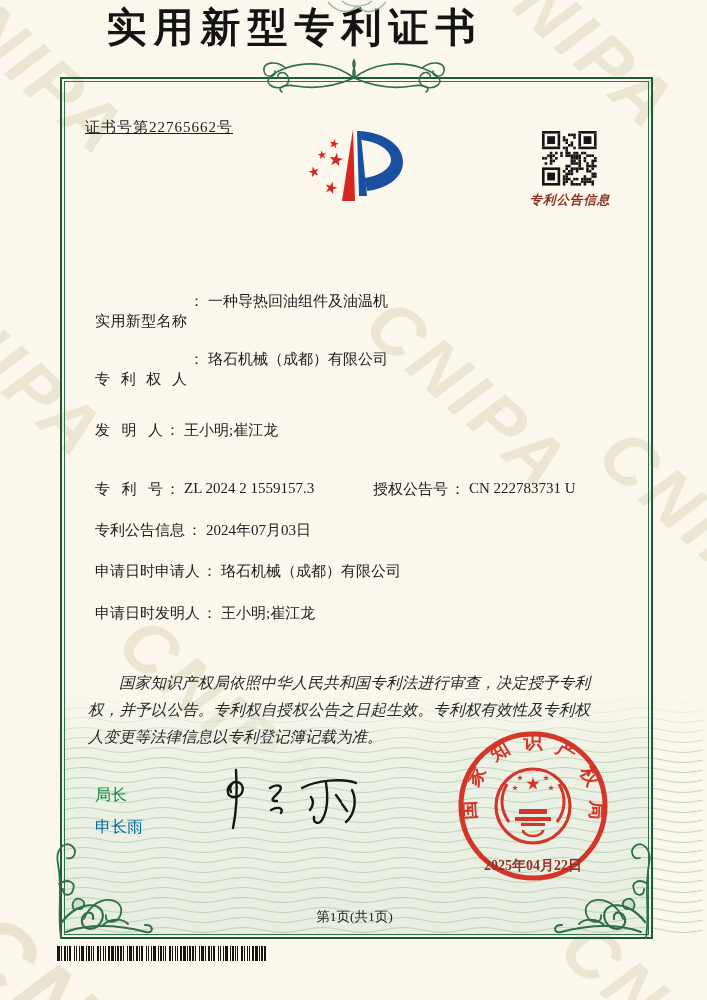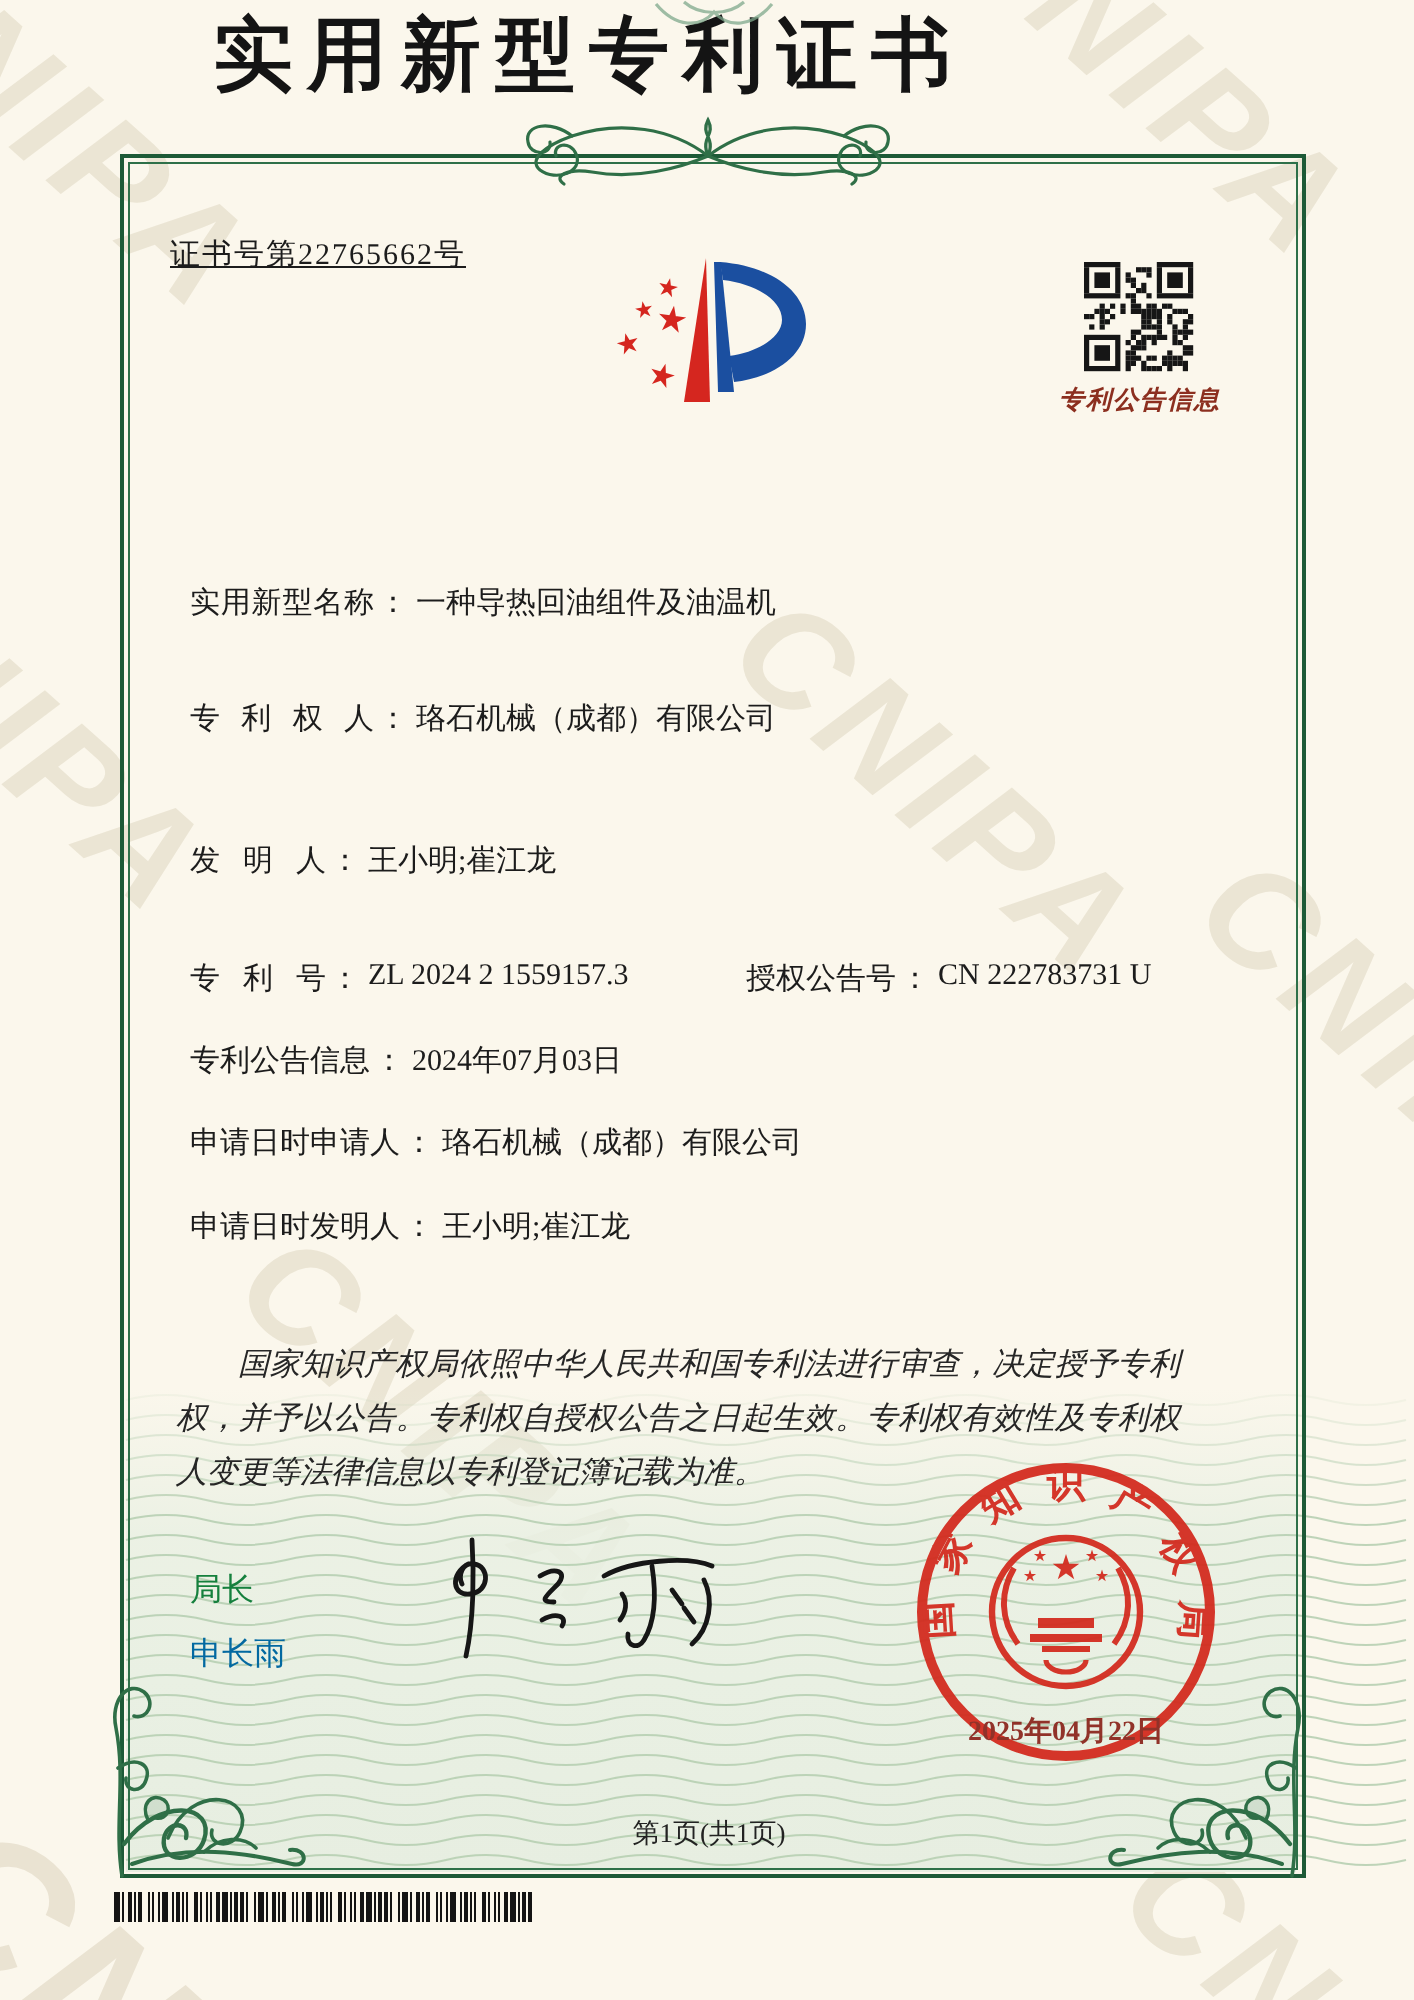--- a/index.html
+++ b/index.html
@@ -23,21 +23,21 @@
   #waves{position:absolute;left:0;top:0;}
 
   .txt{position:absolute;color:#1c1c1c;font-size:15px;}
   #cert-no{left:85px;top:118px;letter-spacing:1px;text-decoration:underline;}
   #title{left:60px;top:205px;width:589px;text-align:center;font-size:40px;font-weight:bold;
          letter-spacing:7px;color:#141414;}
 
   .row{position:absolute;left:95px;font-size:15px;color:#1c1c1c;}
   .row2{position:absolute;left:373px;font-size:15px;color:#1c1c1c;}
   .lab{display:inline-block;text-align:justify;text-align-last:justify;white-space:nowrap;vertical-align:top;}
-  .lw90{width:92px;} .lw68{width:68px;} .lwn{width:auto;}
+  .lw90{width:92px;margin-top:20px;} .lw68{width:68px;} .lwn{width:auto;}
   .colon{display:inline-block;vertical-align:top;padding:0 4px 0 2px;}
   .val{display:inline-block;vertical-align:top;}
   .val.addr{width:362px;line-height:24px;}
 
   #statement{position:absolute;left:88px;top:669px;width:502px;font-size:15.5px;font-style:italic;
              color:#262626;line-height:27px;text-align:justify;text-indent:2em;}
 
   #director-title{position:absolute;left:95px;top:785px;font:500 16px "Liberation Sans","DejaVu Sans",sans-serif;color:#15803d;}
   #director-name{position:absolute;left:95px;top:817px;font:500 16px "Liberation Sans","DejaVu Sans",sans-serif;color:#0369a1;}
 

